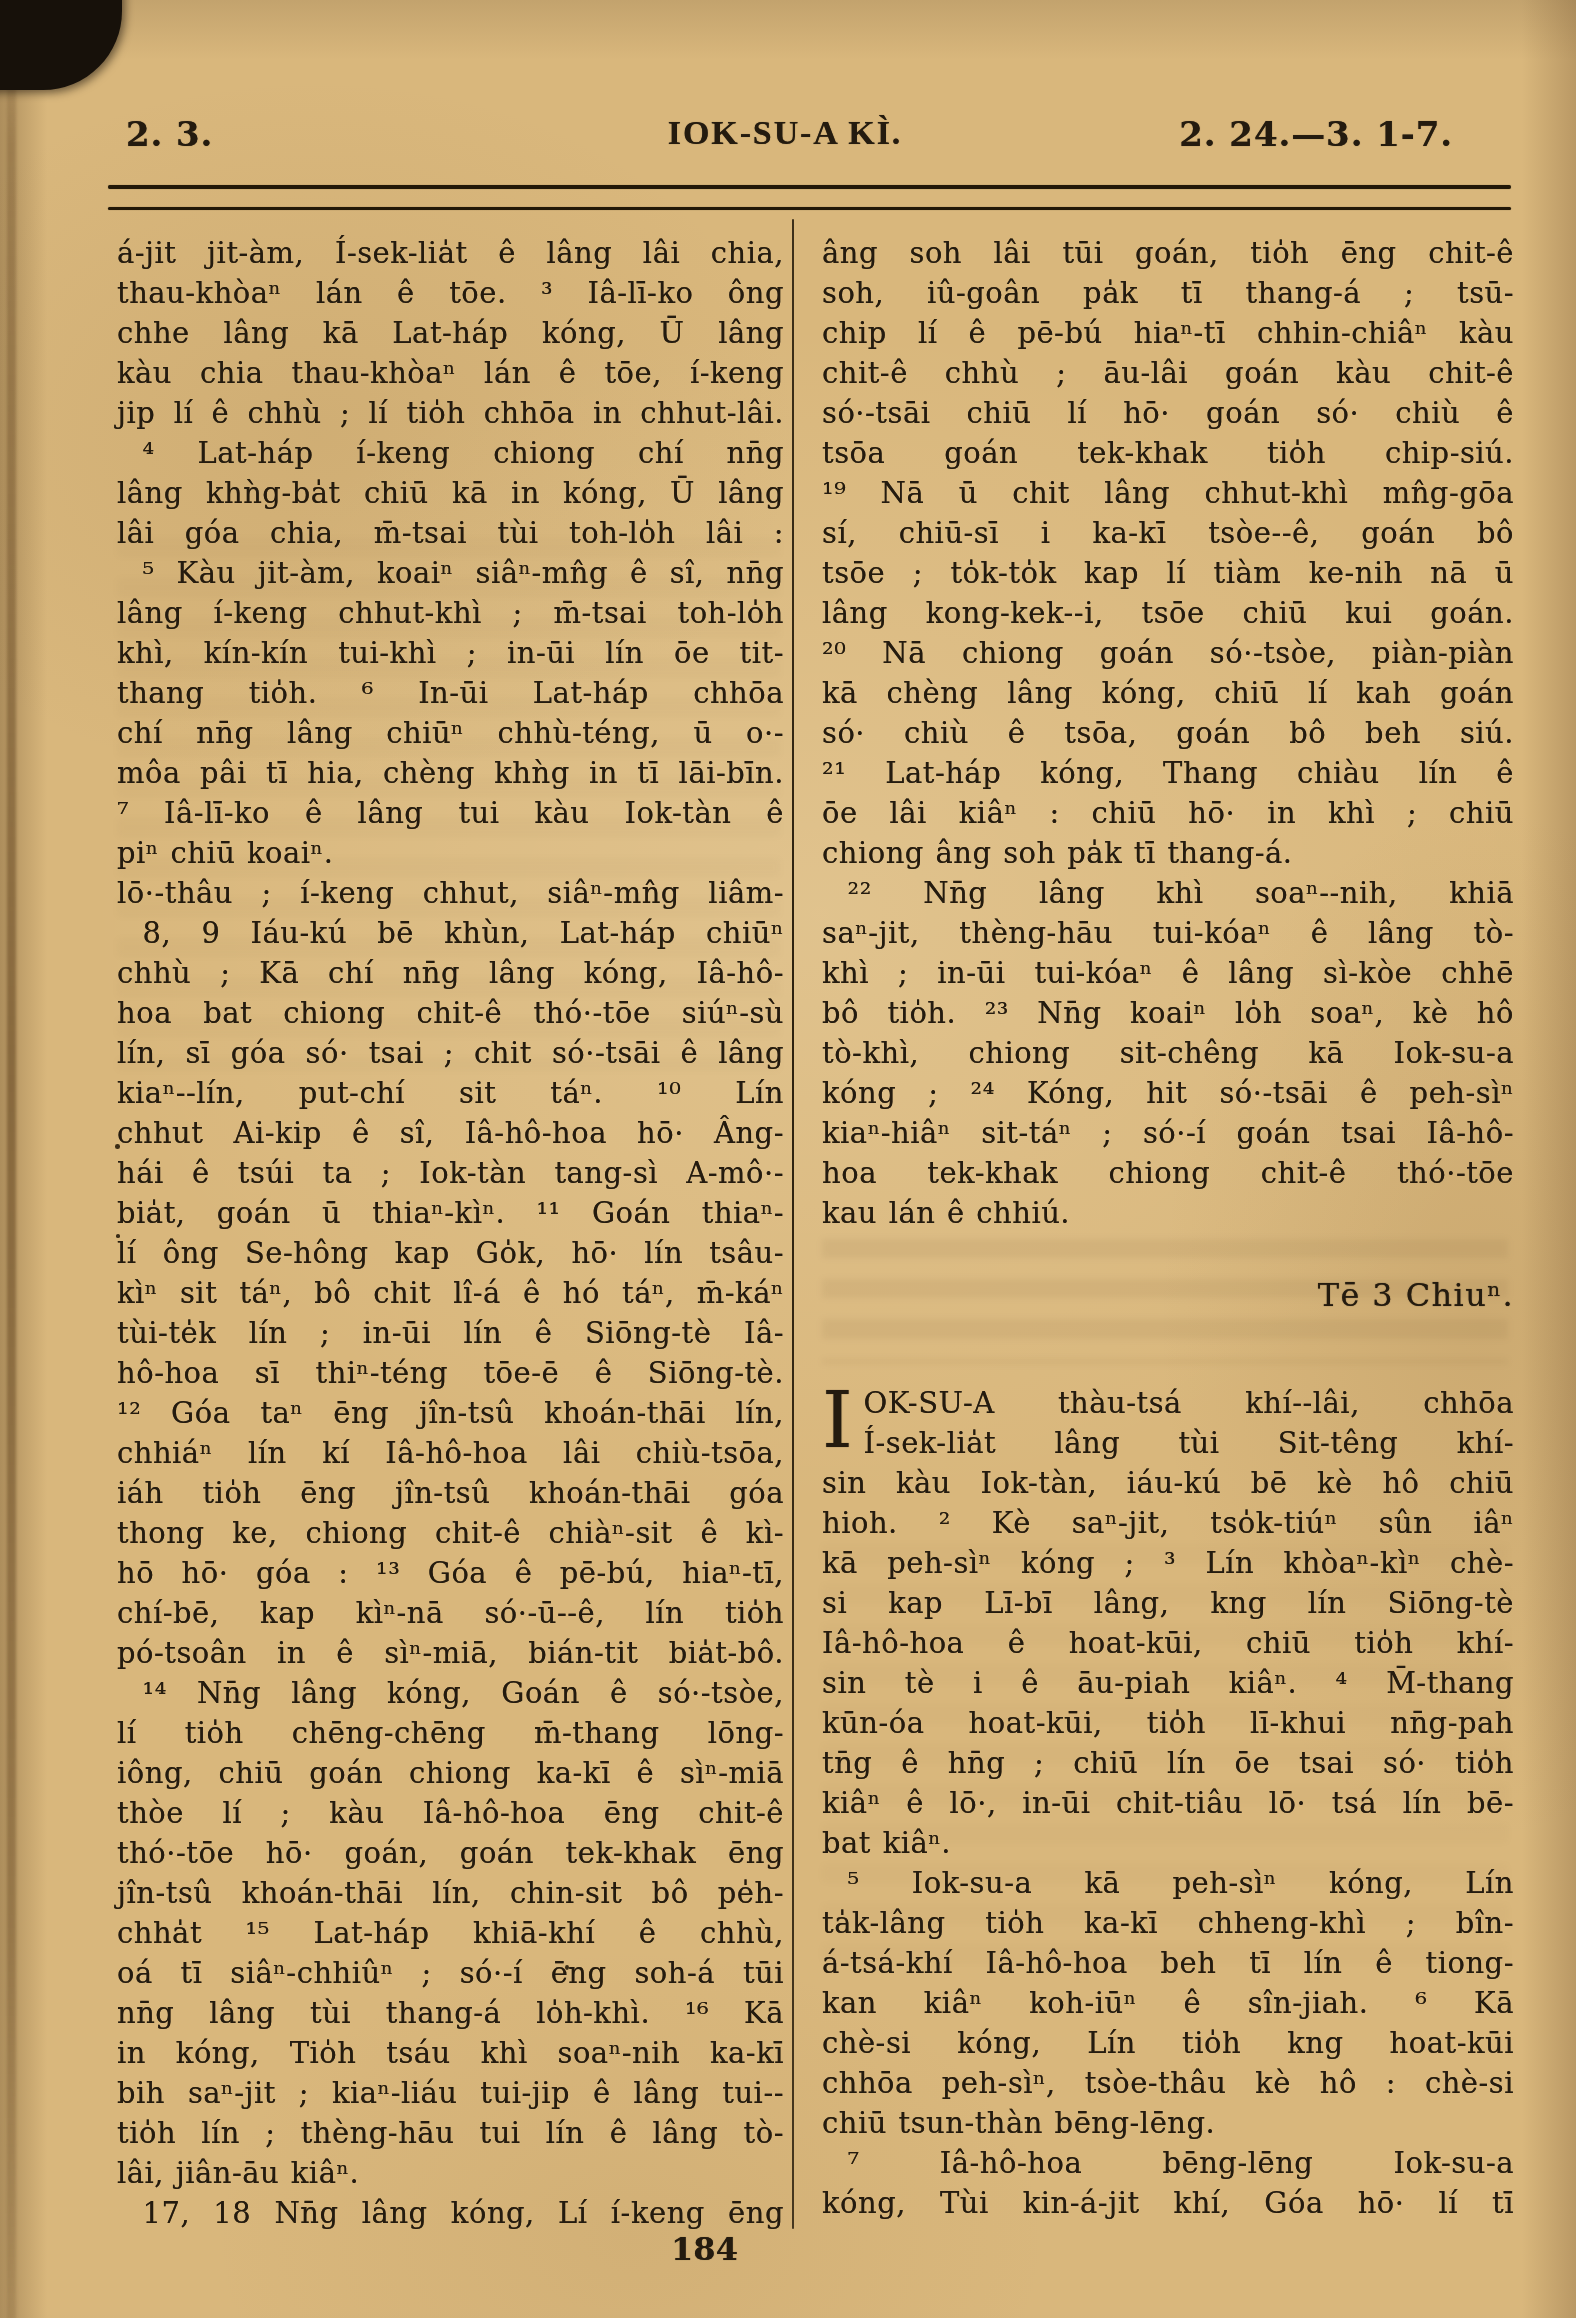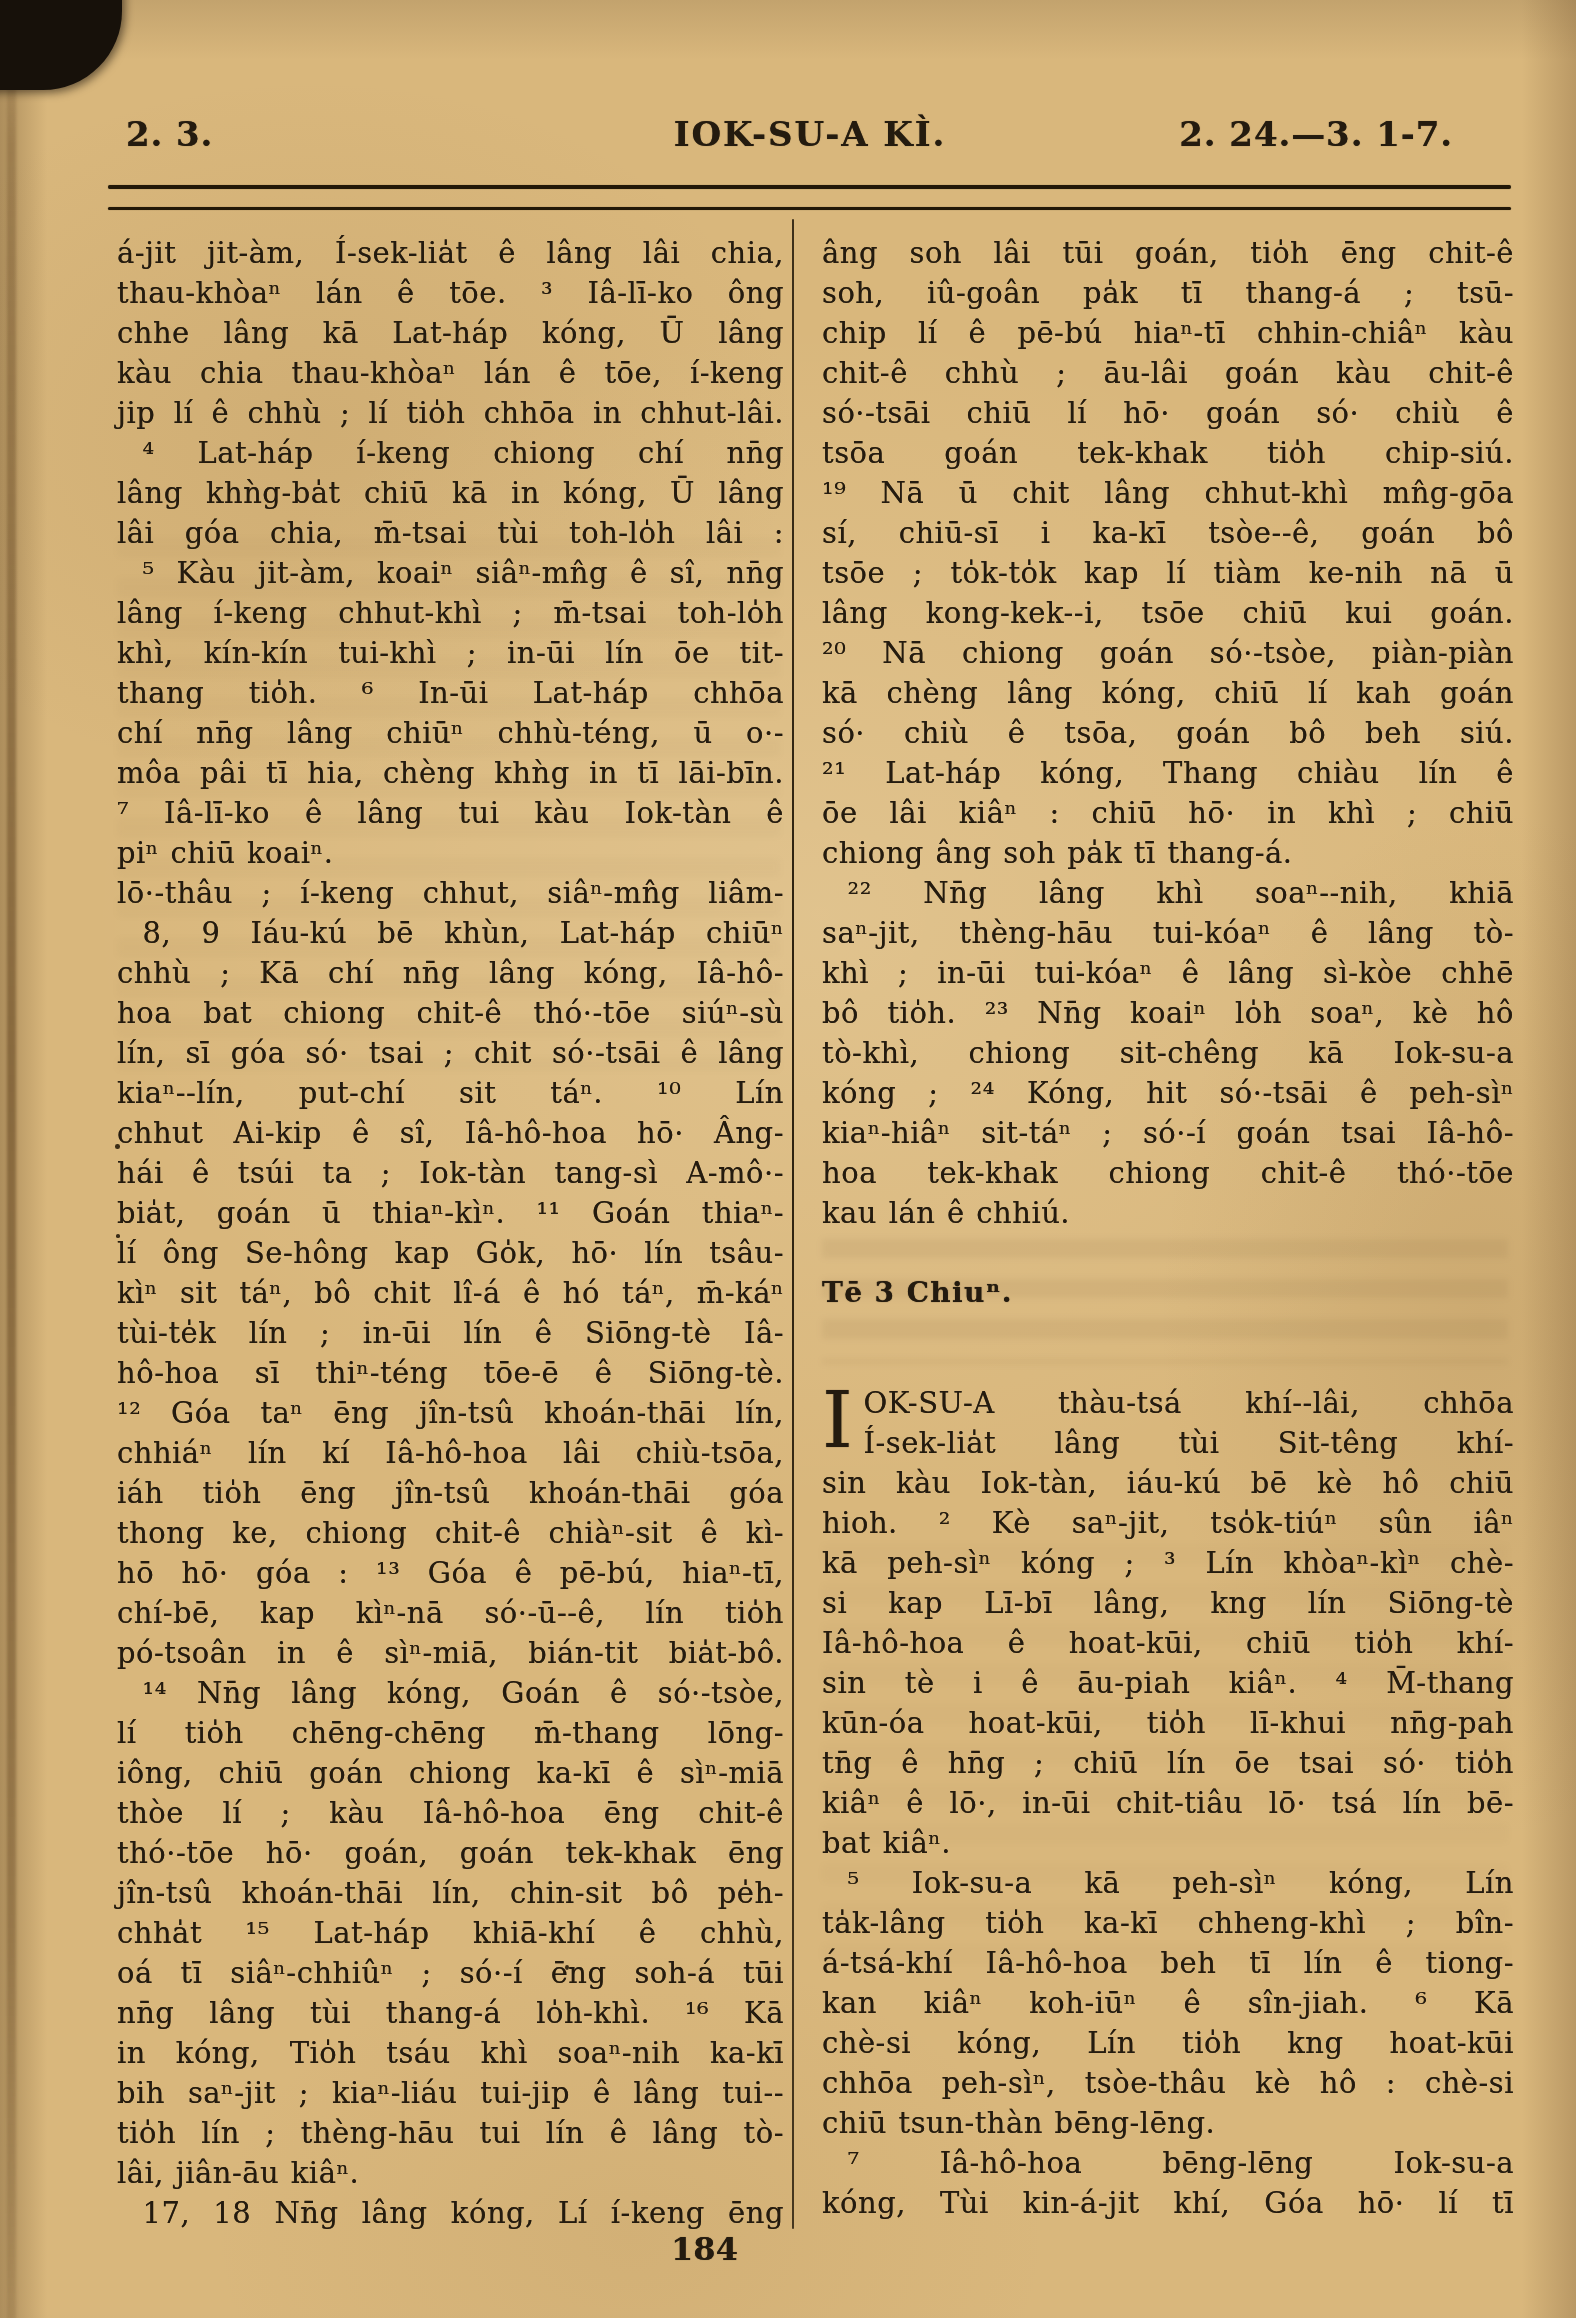--- a/index.html
+++ b/index.html
@@ -22,21 +22,21 @@
       linear-gradient(0deg, rgba(90,60,30,.10), transparent 4%);
   }
   
   .hdr{
     position:absolute;top:114px;height:45px;
     font-weight:bold;font-size:34px;letter-spacing:0.9px;
     color:#241b0f;text-shadow:0 0 0.7px rgba(36,27,15,.8);
     white-space:nowrap;
   }
   .hdr-left{left:126px;}
-  .hdr-center{left:810px;transform:translateX(-50%);letter-spacing:1.9px;}
+  .hdr-center{left:785px;transform:translateX(-50%);letter-spacing:1.9px;font-family:Liberation Serif, serif;}
   .hdr-right{right:124px;text-align:center;}
   .rule{
     position:absolute;left:108px;width:1403px;background:#221808;border-radius:1.9px;
     box-shadow:0 0 0.9px rgba(34,24,8,.6);
   }
   .rule-top{top:185px;height:4.2px;}
   .rule-bottom{top:207px;height:2.8px;}
   
   .divider{
     position:absolute;left:792px;top:219px;width:2.3px;height:2010px;
@@ -53,21 +53,21 @@
   .col-chapter3{left:822px;top:1383px;width:692px;}
   .line{
     height:40px;line-height:40px;
     text-align:justify;white-space:normal;
   }
   .line::after{content:"";display:inline-block;width:100%;height:0;vertical-align:top;}
   .line.no-just::after{content:none;}
   .line.indent{text-indent:25.5px;}
   .chapter-heading{
     position:absolute;left:822px;top:1276px;width:692px;height:51px;
-    text-align:left;font-weight:bold;font-size:28px;letter-spacing:1.4px;
+    text-align:right;font-weight:normal;font-size:32px;letter-spacing:1.4px;
     color:#241b0f;text-shadow:0 0 0.9px rgba(36,27,15,.85);
   }
   .dropcap{
     float:left;
     font-size:78px;line-height:70px;height:78px;
     padding:1.9px 10.2px 0 0;
     color:#241b0f;text-shadow:0 0 0.9px rgba(36,27,15,.85);
   }
   .pageno{
     position:absolute;left:665px;top:2230px;width:79px;height:42px;

